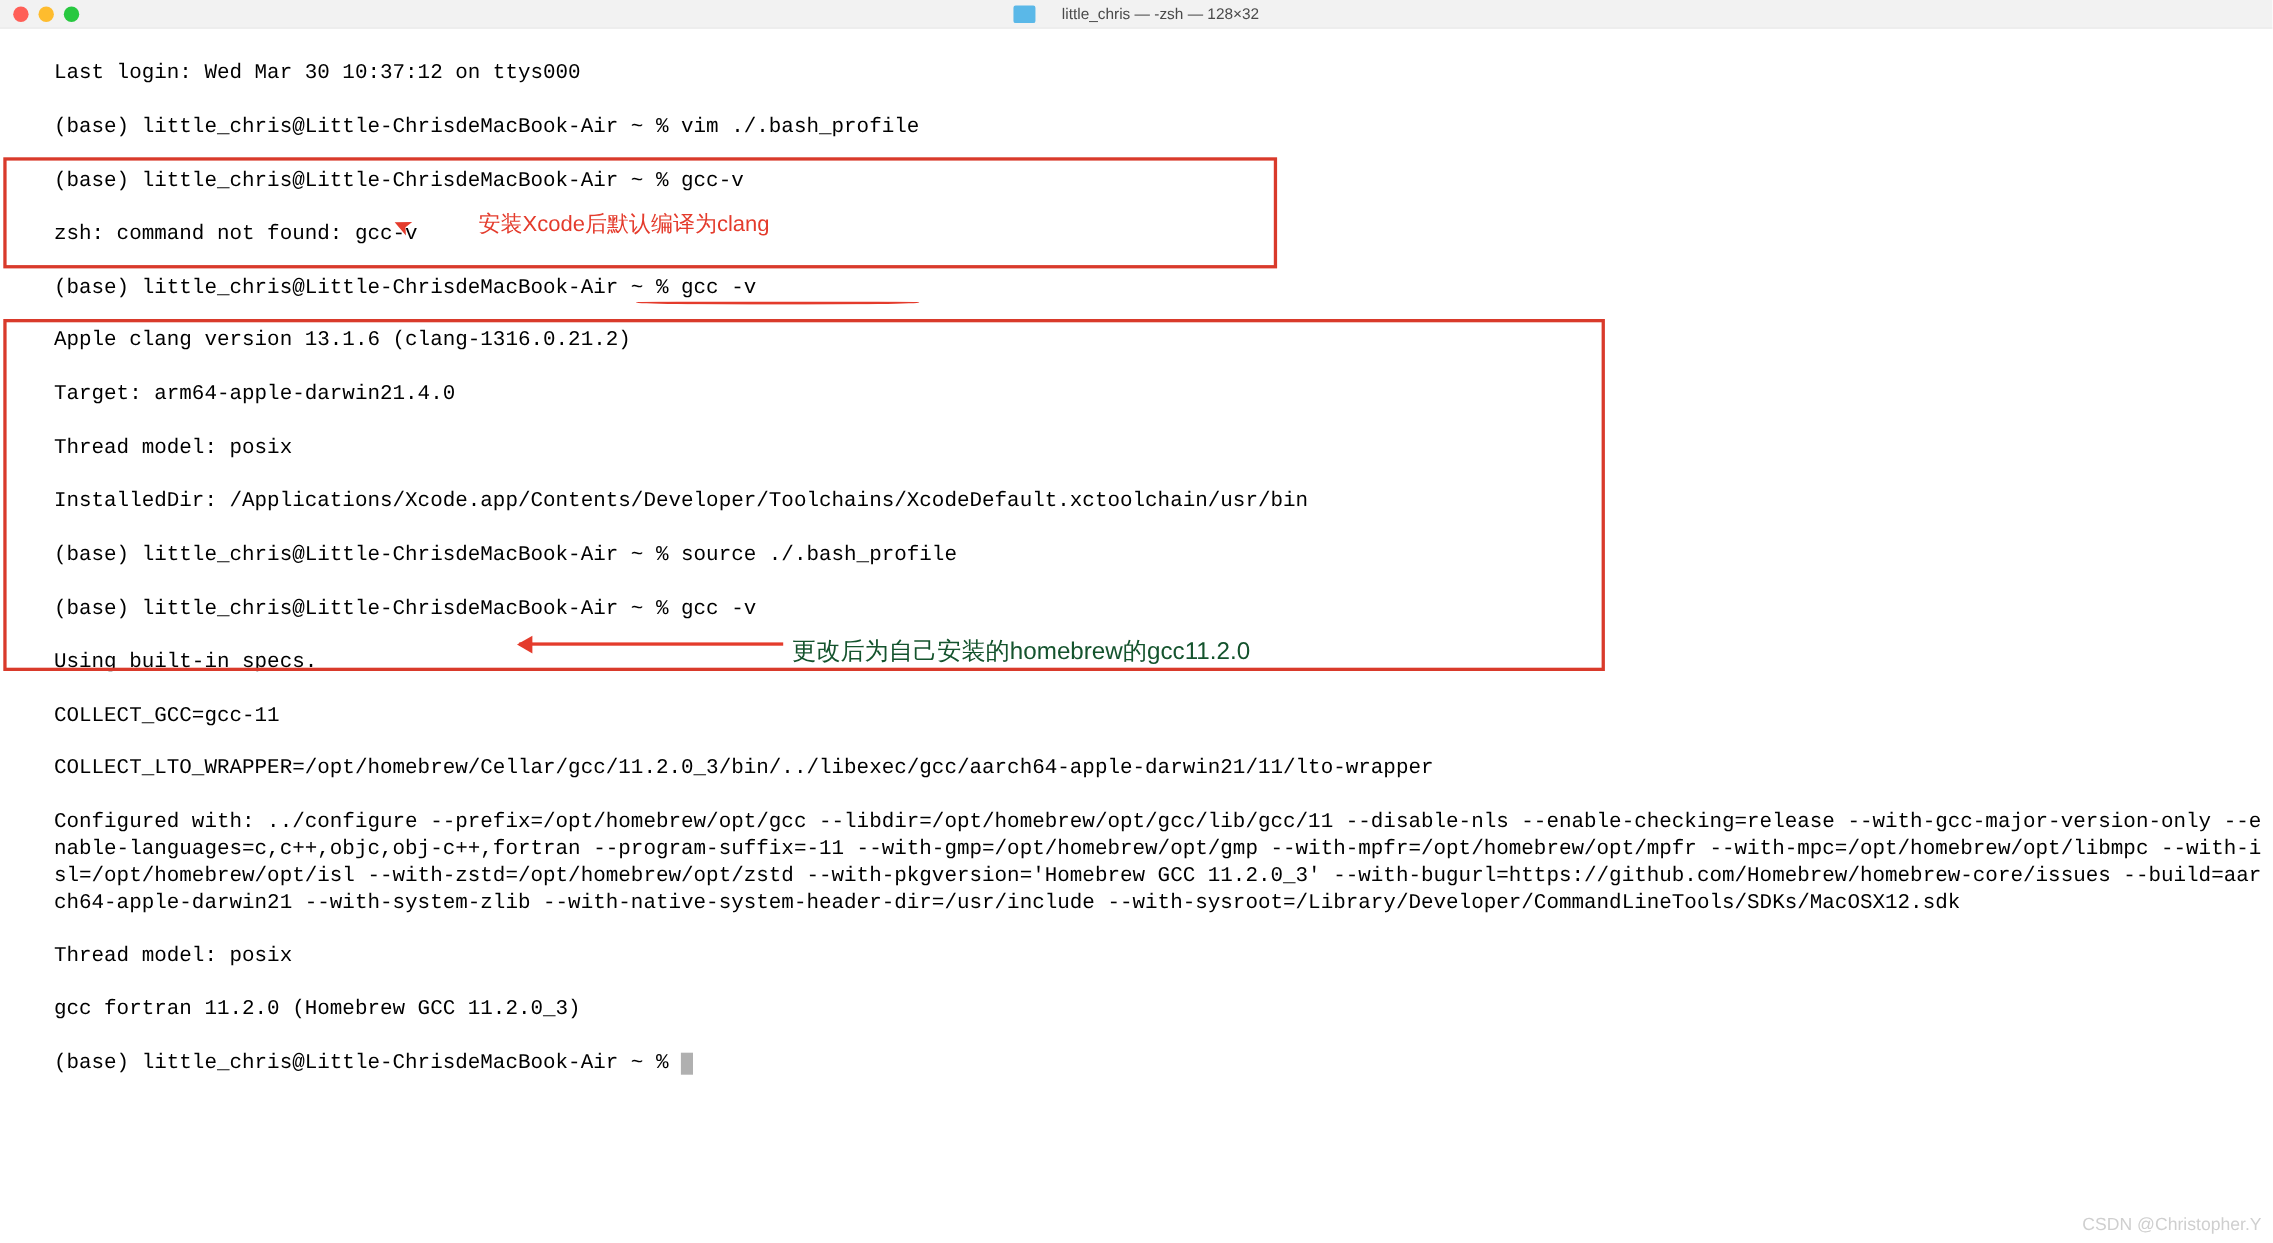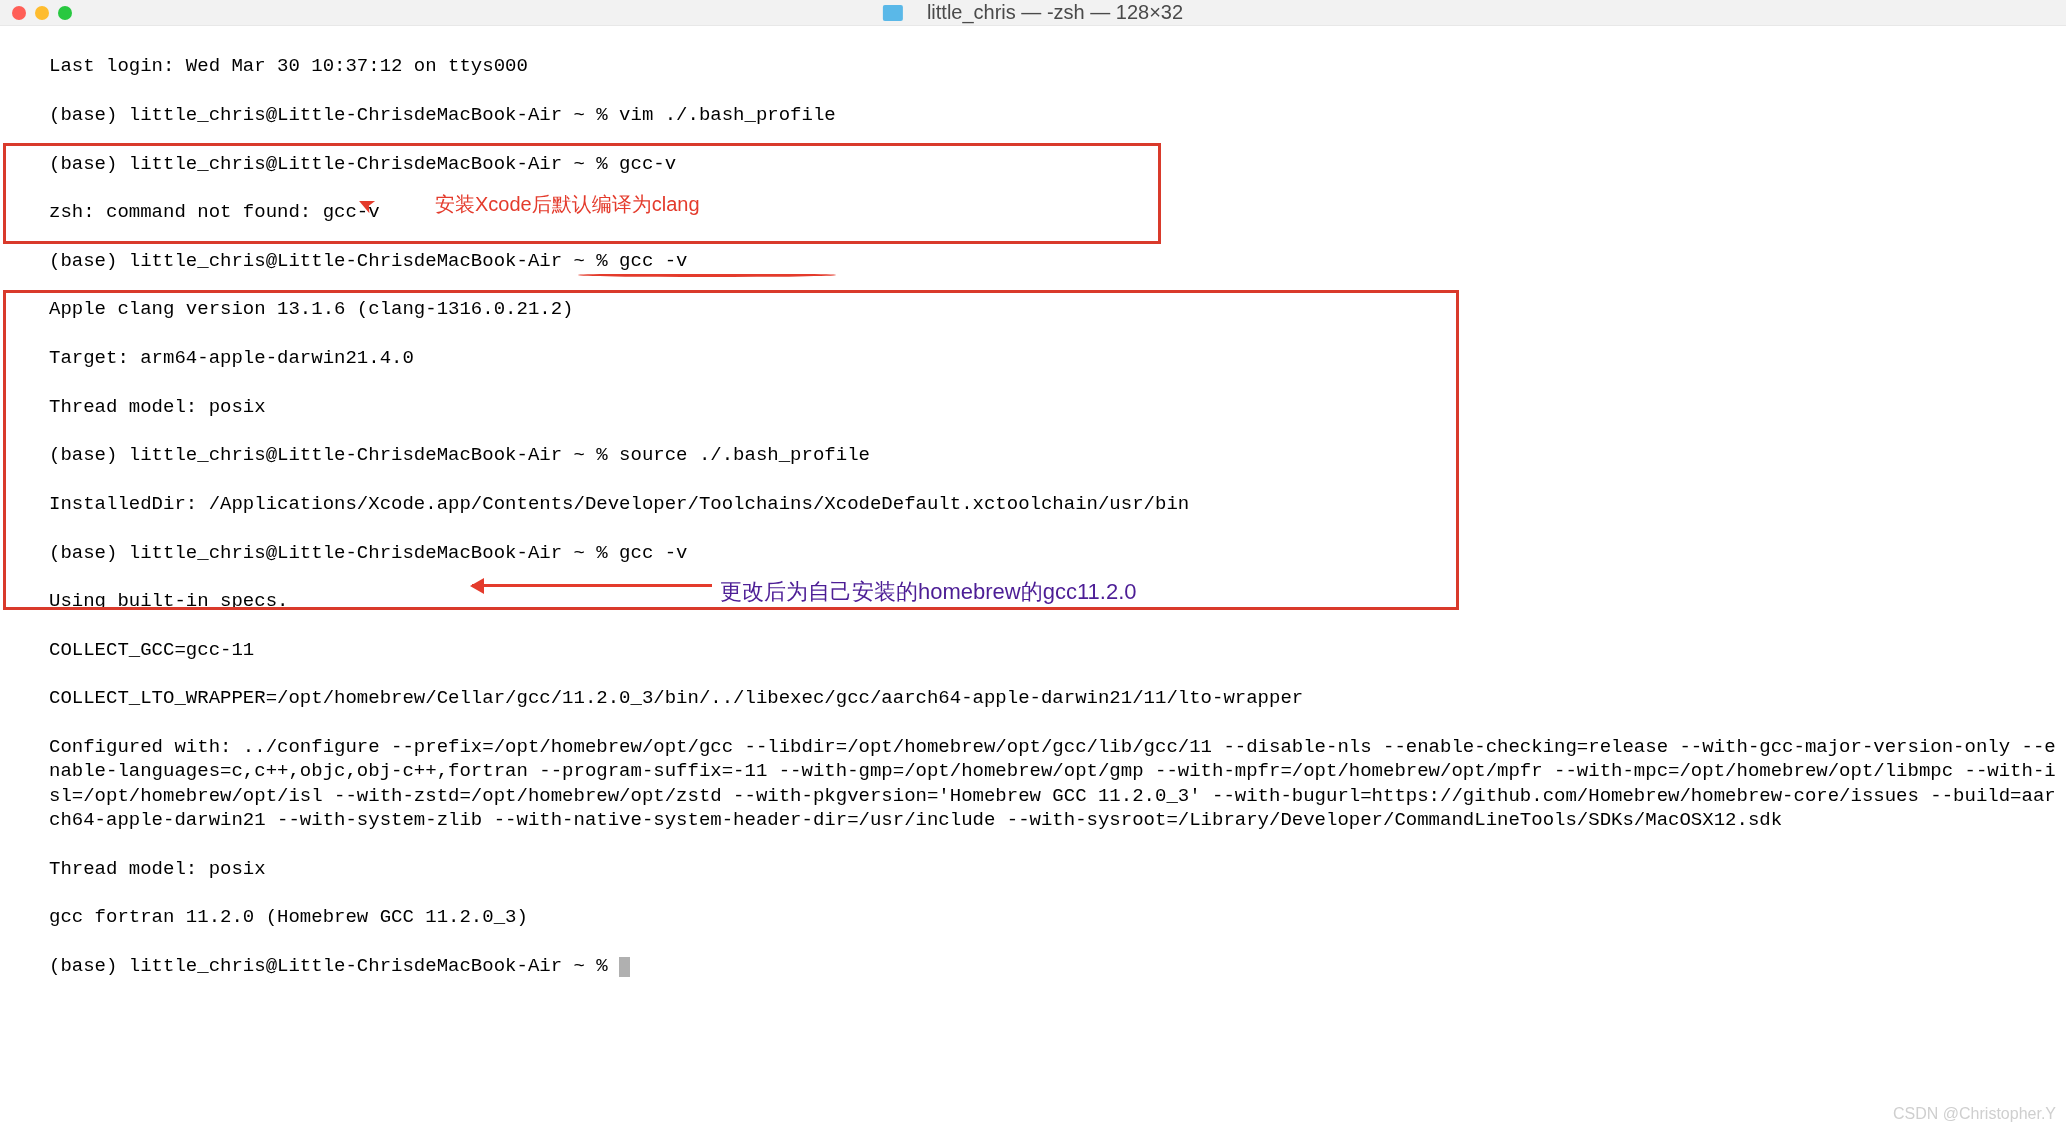--- a/index.html
+++ b/index.html
@@ -34,21 +34,21 @@
     .dot.green { background: #28c840; }
     .title-center {
       position: absolute;
       left: 50%;
       transform: translateX(-50%);
       display: flex;
       align-items: center;
       gap: 24px;
       color: #4a4a4a;
       font-family: -apple-system, BlinkMacSystemFont, sans-serif;
-      font-size: 20px;
+      font-size: 14px;
       font-weight: 500;
     }
     .folder-icon {
       width: 20px;
       height: 16px;
       background: #5ab8e8;
       border-radius: 2px;
       position: relative;
     }
     .terminal {
@@ -98,21 +98,21 @@
       top: 247px;
       width: 258px;
       height: 4px;
       border-bottom: 3px solid #e43b2c;
       border-radius: 50%;
     }
     .anno2 {
       position: absolute;
       left: 720px;
       top: 552px;
-      color: #4c1d95;
+      color: #14532d;
       font-size: 22px;
       font-family: "Helvetica Neue", Arial, sans-serif;
     }
     .arrow2 {
       position: absolute;
       left: 472px;
       top: 558px;
       width: 240px;
       height: 3px;
       background: #e43b2c;
@@ -159,22 +159,22 @@
 
 <div class="terminal">
 <span class="line">Last login: Wed Mar 30 10:37:12 on ttys000</span>
 <span class="line">(base) little_chris@Little-ChrisdeMacBook-Air ~ % vim ./.bash_profile</span>
 <span class="line">(base) little_chris@Little-ChrisdeMacBook-Air ~ % gcc-v</span>
 <span class="line">zsh: command not found: gcc-v</span>
 <span class="line">(base) little_chris@Little-ChrisdeMacBook-Air ~ % gcc -v</span>
 <span class="line">Apple clang version 13.1.6 (clang-1316.0.21.2)</span>
 <span class="line">Target: arm64-apple-darwin21.4.0</span>
 <span class="line">Thread model: posix</span>
+<span class="line">InstalledDir: /Applications/Xcode.app/Contents/Developer/Toolchains/XcodeDefault.xctoolchain/usr/bin</span>
 <span class="line">(base) little_chris@Little-ChrisdeMacBook-Air ~ % source ./.bash_profile</span>
-<span class="line">InstalledDir: /Applications/Xcode.app/Contents/Developer/Toolchains/XcodeDefault.xctoolchain/usr/bin</span>
 <span class="line">(base) little_chris@Little-ChrisdeMacBook-Air ~ % gcc -v</span>
 <span class="line">Using built-in specs.</span>
 <span class="line">COLLECT_GCC=gcc-11</span>
 <span class="line">COLLECT_LTO_WRAPPER=/opt/homebrew/Cellar/gcc/11.2.0_3/bin/../libexec/gcc/aarch64-apple-darwin21/11/lto-wrapper</span>
 <span class="line">Configured with: ../configure --prefix=/opt/homebrew/opt/gcc --libdir=/opt/homebrew/opt/gcc/lib/gcc/11 --disable-nls --enable-checking=release --with-gcc-major-version-only --enable-languages=c,c++,objc,obj-c++,fortran --program-suffix=-11 --with-gmp=/opt/homebrew/opt/gmp --with-mpfr=/opt/homebrew/opt/mpfr --with-mpc=/opt/homebrew/opt/libmpc --with-isl=/opt/homebrew/opt/isl --with-zstd=/opt/homebrew/opt/zstd --with-pkgversion='Homebrew GCC 11.2.0_3' --with-bugurl=https://github.com/Homebrew/homebrew-core/issues --build=aarch64-apple-darwin21 --with-system-zlib --with-native-system-header-dir=/usr/include --with-sysroot=/Library/Developer/CommandLineTools/SDKs/MacOSX12.sdk</span>
 <span class="line">Thread model: posix</span>
 <span class="line">gcc fortran 11.2.0 (Homebrew GCC 11.2.0_3)</span>
 <span class="line"><span>(base) little_chris@Little-ChrisdeMacBook-Air ~ % </span><span class="cursor-block"></span></span>
 
   <div class="box1"></div>

